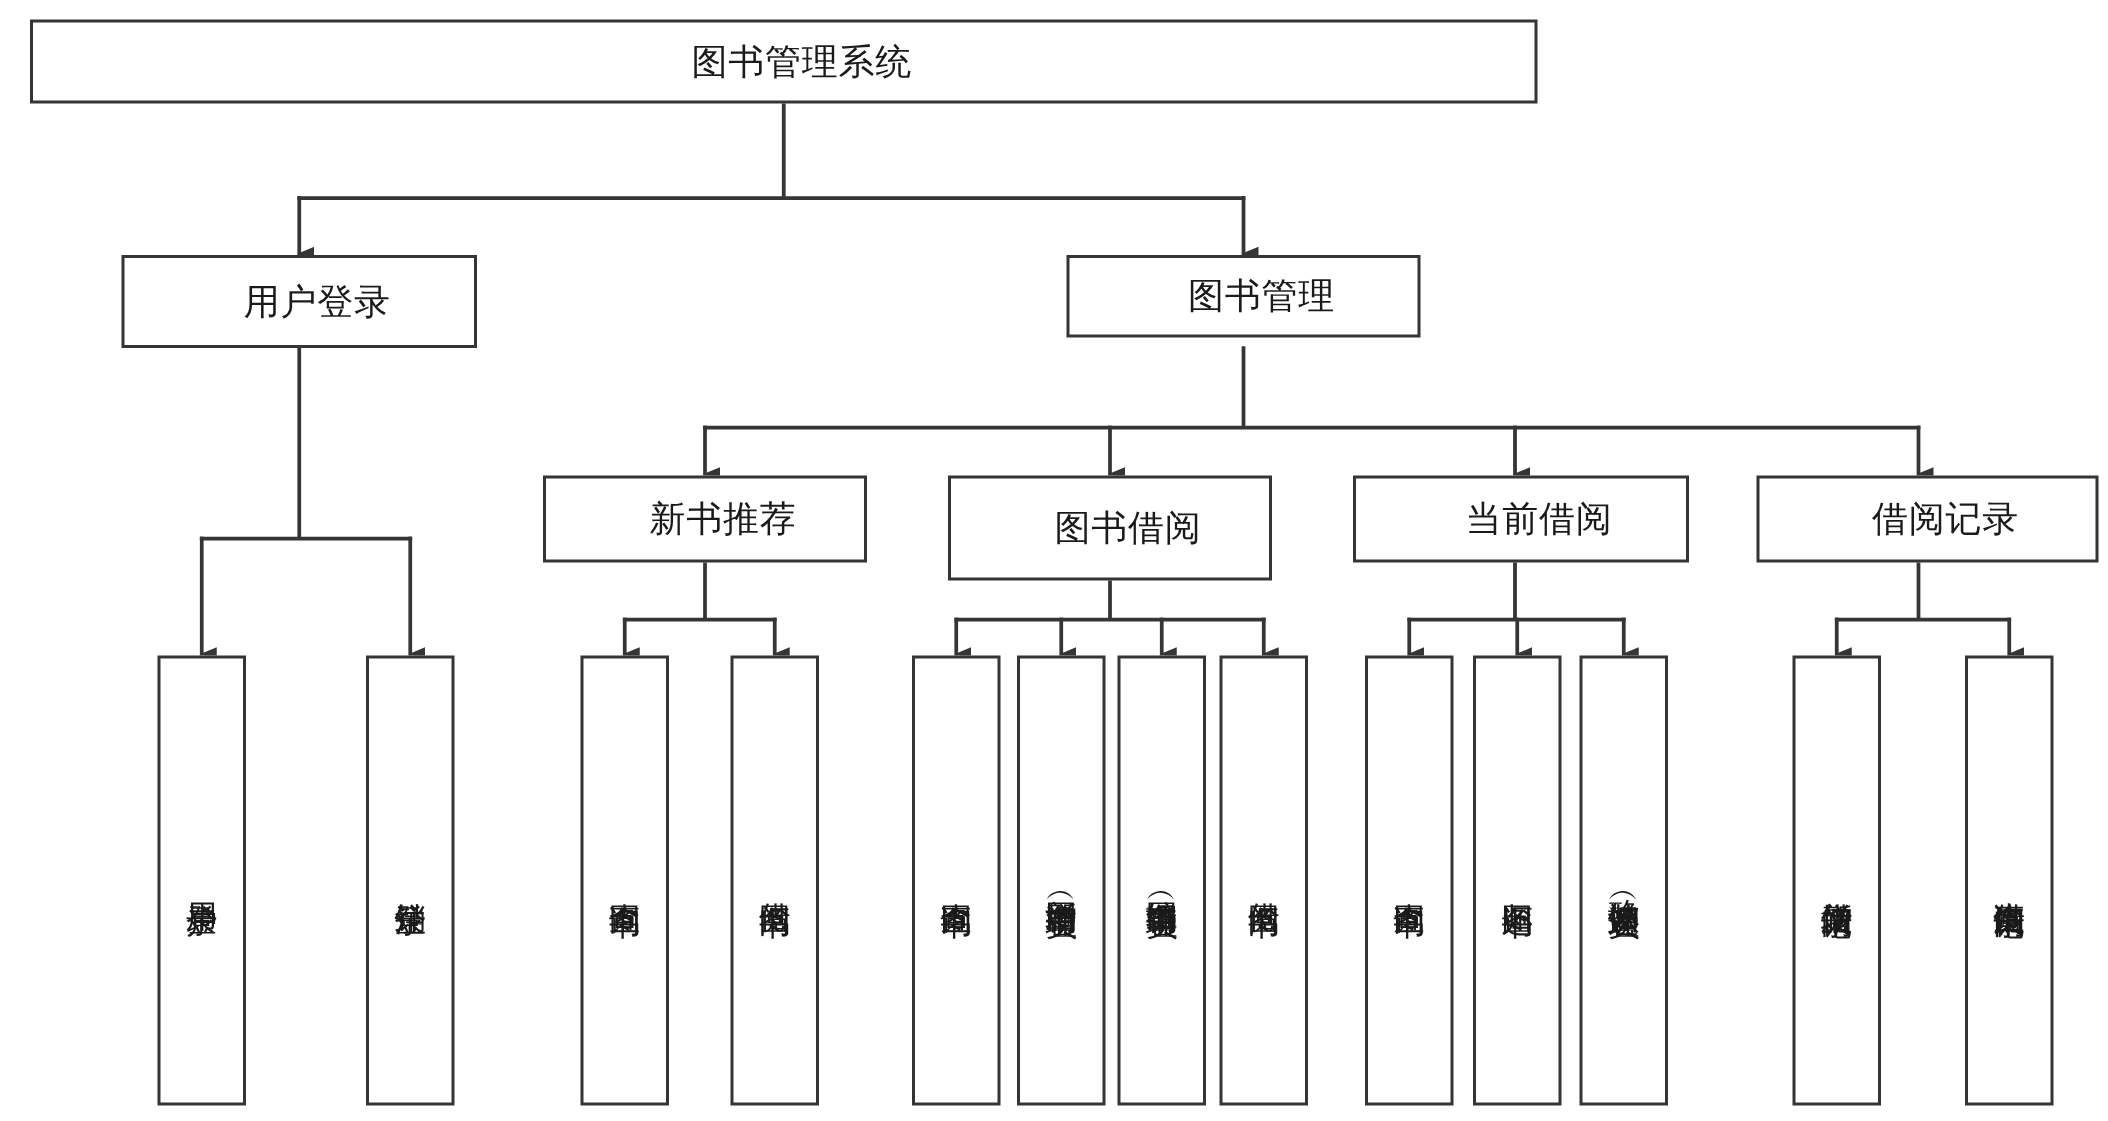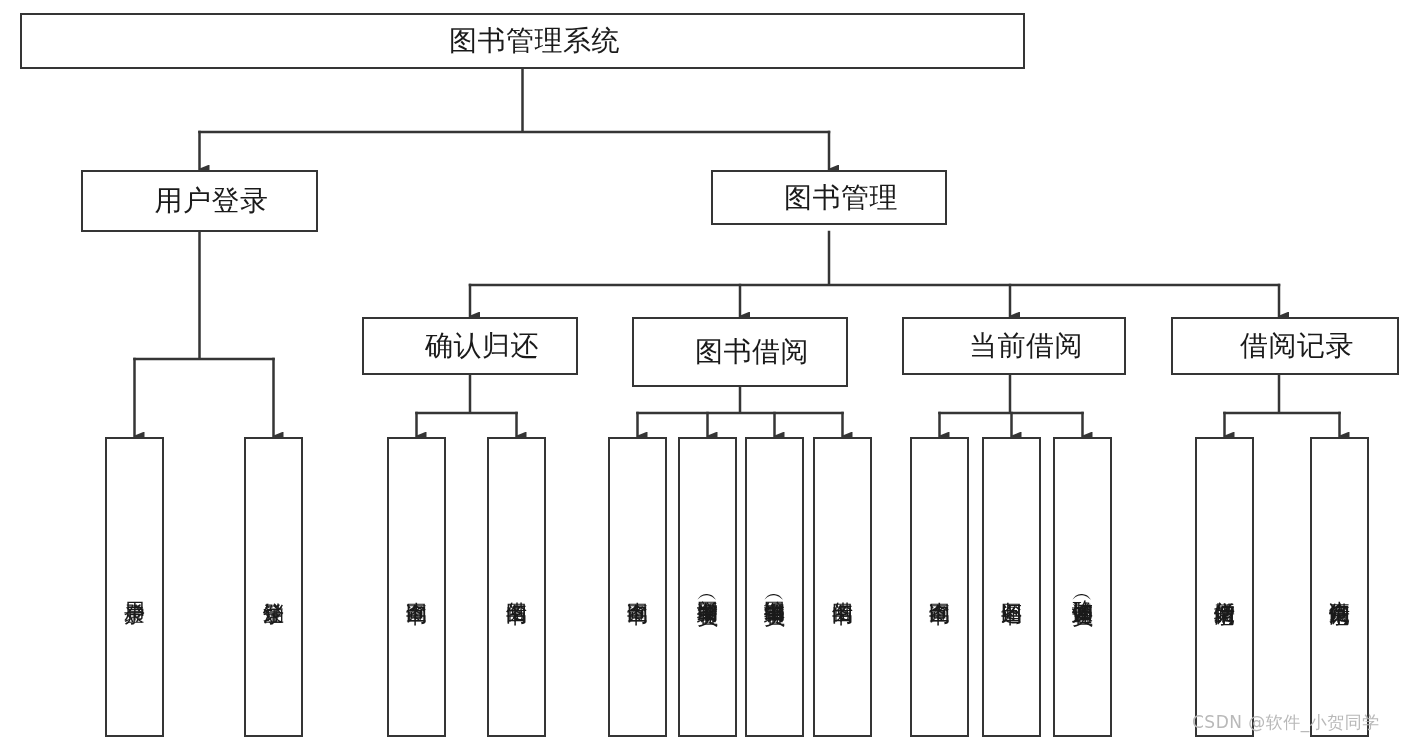--- a/index.html
+++ b/index.html
@@ -32,21 +32,21 @@
     border: 2px solid #353535;
     background: #ffffff;
     display: flex;
     align-items: center;
     justify-content: center;
     text-align: center;
     color: #1a1a1a;
     z-index: 2;
   }
   .node-h {
-    font-size: 28px;
+    font-size: 24px;
     line-height: 1.2;
     letter-spacing: 0.5px;
     padding-left: 24px;
   }
   .node-v {
     font-size: 21px;
     line-height: 1.05;
     letter-spacing: 1px;
     writing-mode: vertical-rl;
     text-orientation: upright;
@@ -114,21 +114,21 @@
       <div class="node node-h" style="left: 20px; top: 13px; width: 1005px; height: 56px;">
         <span class="hlabel">图书管理系统</span>
       </div>
       <div class="node node-h" style="left: 81px; top: 170px; width: 237px; height: 62px;">
         <span class="hlabel">用户登录</span>
       </div>
       <div class="node node-h" style="left: 711px; top: 170px; width: 236px; height: 55px;">
         <span class="hlabel">图书管理</span>
       </div>
       <div class="node node-h" style="left: 362px; top: 317px; width: 216px; height: 58px;">
-        <span class="hlabel">确认归还</span>
+        <span class="hlabel">新书推荐</span>
       </div>
       <div class="node node-h" style="left: 632px; top: 317px; width: 216px; height: 70px;">
         <span class="hlabel">图书借阅</span>
       </div>
       <div class="node node-h" style="left: 902px; top: 317px; width: 224px; height: 58px;">
         <span class="hlabel">当前借阅</span>
       </div>
       <div class="node node-h" style="left: 1171px; top: 317px; width: 228px; height: 58px;">
         <span class="hlabel">借阅记录</span>
       </div>
@@ -166,14 +166,13 @@
         <span class="vlabel">确认归还（管理员）</span>
       </div>
       <div class="node node-v" style="left: 1195px; top: 437px; width: 59px; height: 300px;">
         <span class="vlabel">新增借阅记录</span>
       </div>
       <div class="node node-v" style="left: 1310px; top: 437px; width: 59px; height: 300px;">
         <span class="vlabel">查询借阅记录</span>
       </div>
     </div>
 
-  <div class="watermark" style="left:1192px; top:711px;">CSDN @软件_小贺同学</div>
 </div>
 
 </body></html>

